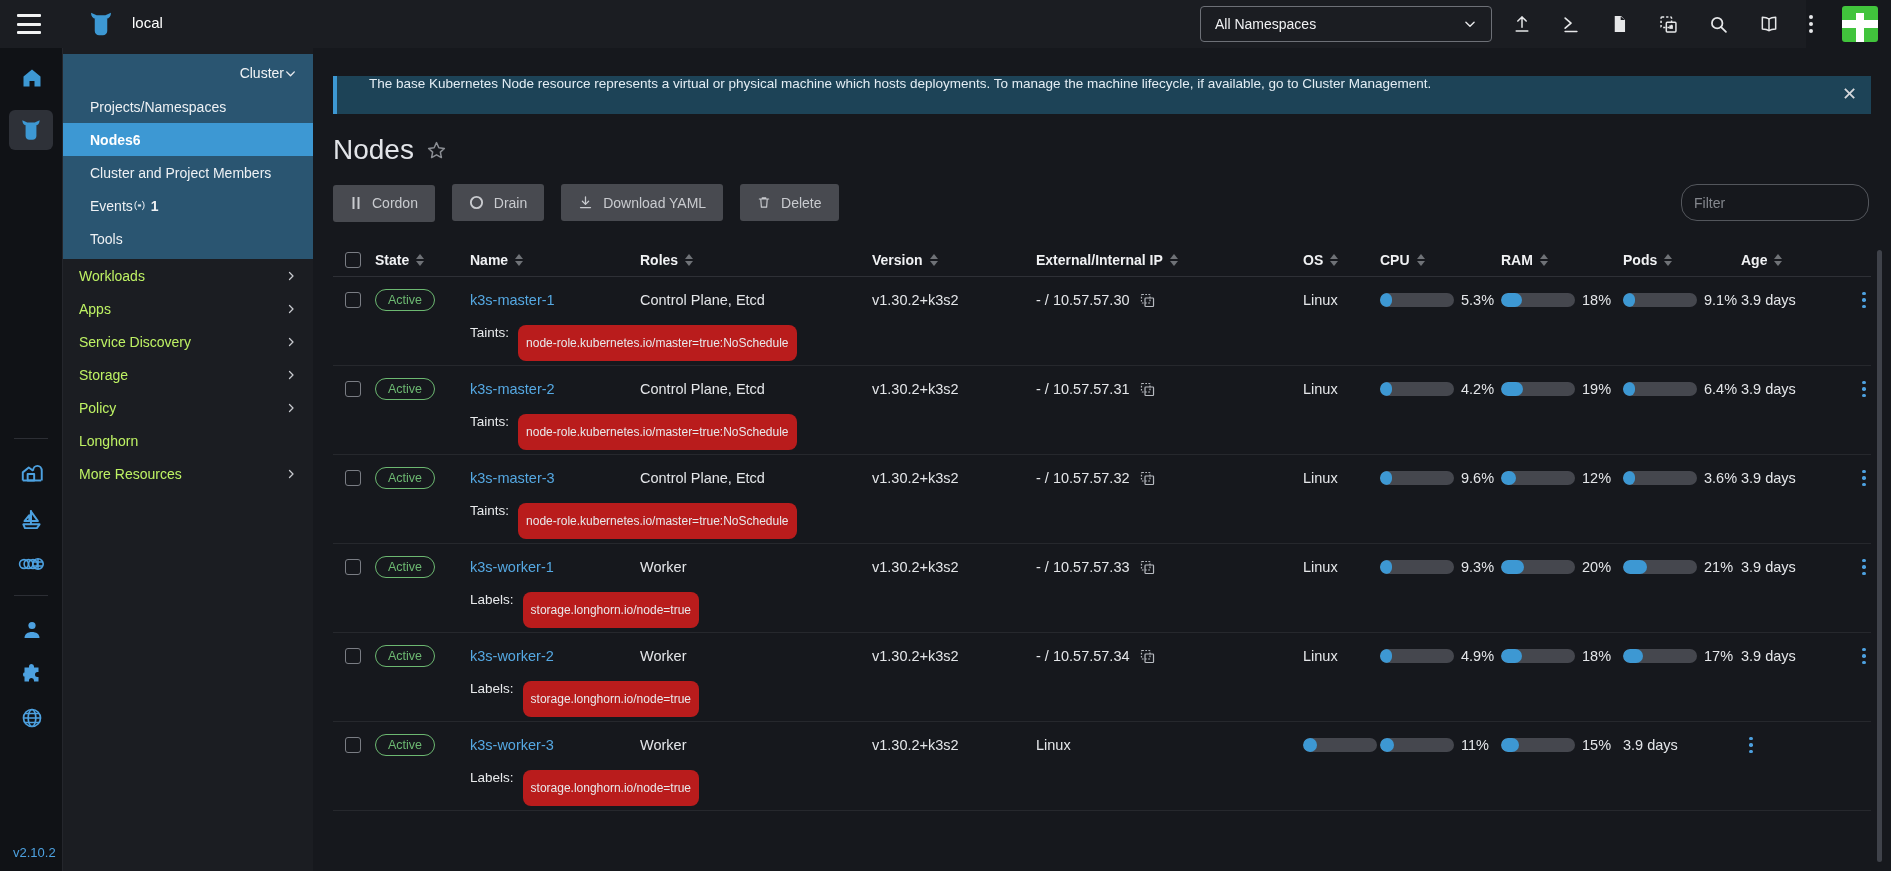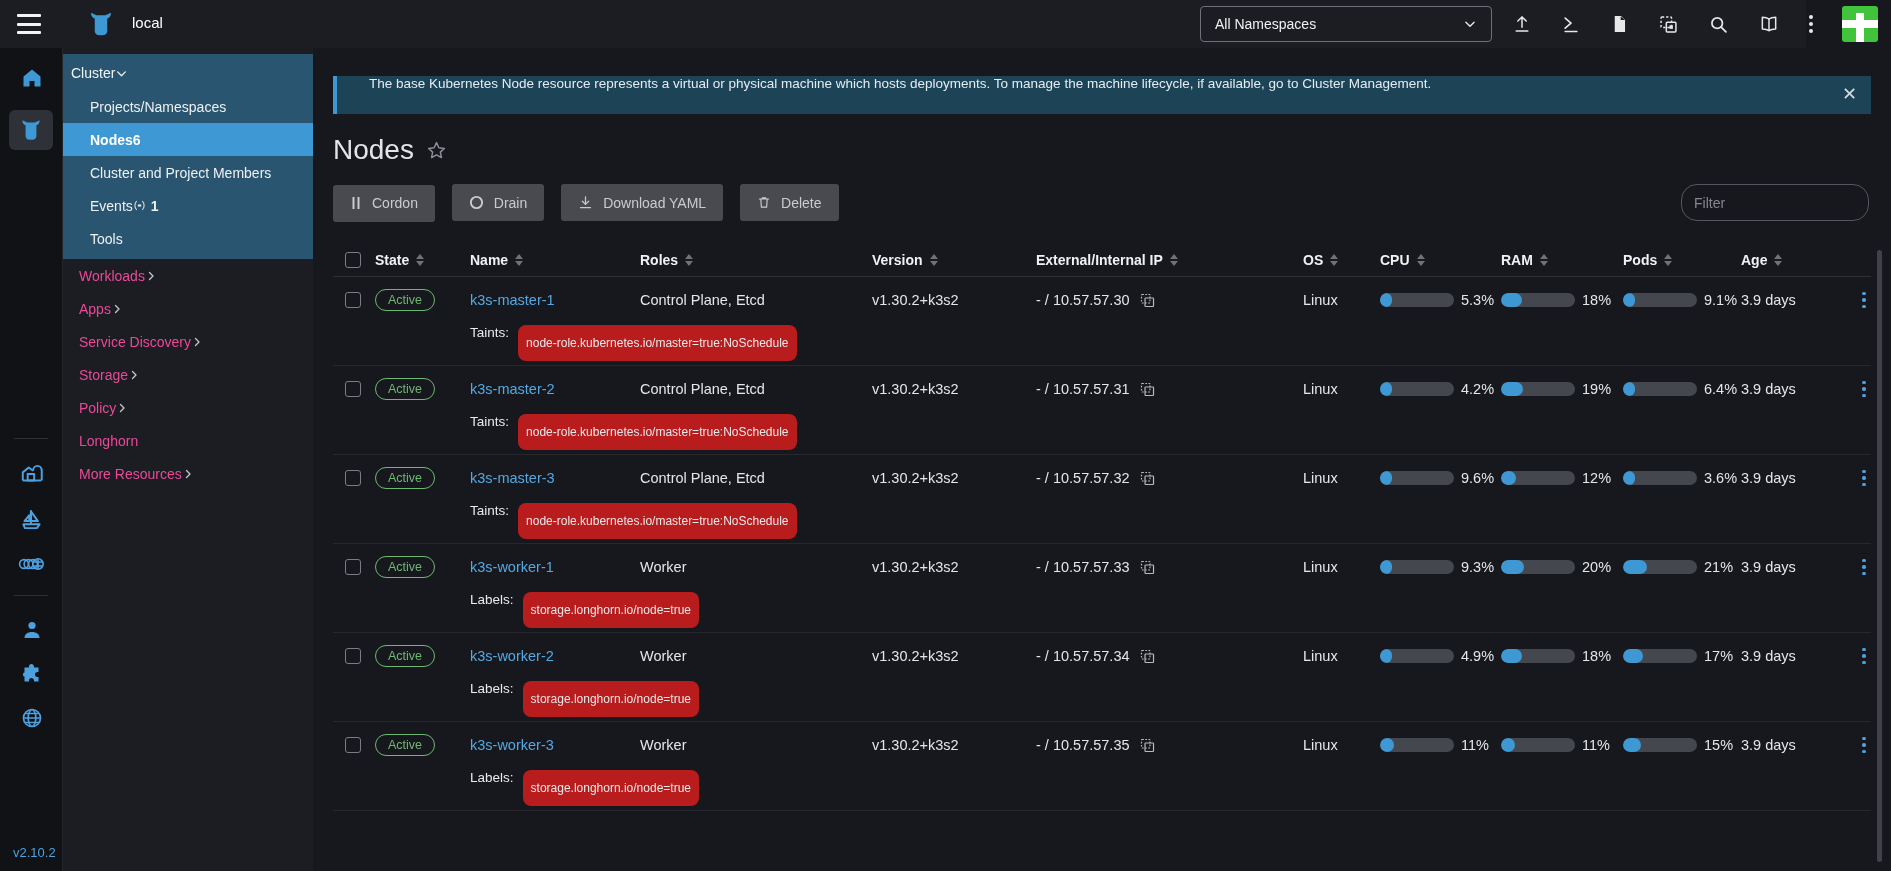--- a/index.html
+++ b/index.html
@@ -26,26 +26,26 @@
   .rail .ric{width:63px;display:flex;justify-content:center;margin-bottom:20px;cursor:pointer}
   .rail-home{margin-top:18px}
   .rail-tile{width:44px;height:40px;background:#2e3138;border-radius:6px;display:flex;align-items:center;justify-content:center;margin:0 auto 20px;cursor:pointer}
   .rail-div{width:34px;height:1px;background:#2c2e34;margin:0 auto 22px}
   .rail-spacer{height:268px}
   .ver{position:absolute;left:13px;bottom:11px;color:#4da1e0;font-size:13px}
 
   
   .sidebar{position:absolute;top:48px;left:63px;width:250px;height:823px;background:#1b1d22}
   .cl-panel{margin-top:6px;background:#2a5571;padding:2px 0 4px}
-  .cl-head{height:34px;display:flex;align-items:center;justify-content:flex-start;padding:0 8px;cursor:pointer;color:#f2f4f6}
+  .cl-head{height:34px;display:flex;align-items:center;justify-content:flex-end;padding:0 16px;cursor:pointer;color:#f2f4f6}
   .cl-item{height:33px;display:flex;align-items:center;justify-content:flex-start;padding:0 14px 0 27px;cursor:pointer;color:#eef1f4}
   .cl-item.active{background:#3d98d3;font-weight:bold;color:#fff}
   .cl-count{font-weight:bold}
   .ev-badge{display:flex;align-items:center;gap:5px;font-weight:bold}
-  .grp{height:33px;display:flex;align-items:center;justify-content:flex-start;padding:0 16px;cursor:pointer;color:#ec4899}
+  .grp{height:33px;display:flex;align-items:center;justify-content:space-between;padding:0 16px;cursor:pointer;color:#bef264}
 
   
   .main{position:absolute;top:48px;left:313px;width:1578px;height:823px;padding:0 20px}
   .banner{margin-top:28px;height:38px;background:#1d4357;border-left:4px solid #3d98d3;display:flex;align-items:flex-start;padding:0 40px 0 32px;font-size:13.5px;color:#e3edf4;position:relative}
   .banner .close{position:absolute;right:14px;top:7px;font-size:18px;color:#d4d7db;cursor:pointer}
   .title-row{margin-top:18px;display:flex;align-items:center;gap:12px;height:36px}
   .title{font-size:28px;color:#e2e4e8}
   .toolbar{margin-top:16px;height:37px;position:relative}
   .btn{background:#484a50;color:#c9cbcf;border:none;border-radius:3px;height:37px;padding:0 17px;font-size:14px;display:inline-flex;align-items:center;gap:10px;margin-right:13px;cursor:pointer;font-family:inherit}
   .filter{position:absolute;right:2px;top:0;width:188px;height:37px;background:transparent;border:1px solid #53565c;border-radius:16px;color:#e4e6e9;padding:0 12px;font-size:14px;font-family:inherit}
@@ -689,27 +689,20 @@
             <span class="checkbox"></span>
           </div>
     <div class="cell">
             <span class="badge-state">Active</span>
           </div>
     <div class="cell">
             <a class="link">k3s-worker-3</a>
           </div>
     <div class="cell">Worker</div>
     <div class="cell">v1.30.2+k3s2</div>
-    <div class="cell ipcell">
-      <span>- / 10.57.57.35</span>
-      <svg width="17" height="17" viewBox="0 0 24 24" fill="none" stroke="#b7bac0" stroke-width="1.7">
-              <rect x="8.5" y="8.5" width="12" height="12" rx="1"></rect>
-              <rect x="3.5" y="3.5" width="12" height="12" rx="1" stroke-dasharray="2.4 2"></rect>
-            </svg>
-    </div>
     <div class="cell">Linux</div>
     <div class="cell meter">
             <span class="track">
               <span class="fill" style="width: 18.4%;"></span>
             </span>
             <span>11%</span>
           </div>
     <div class="cell meter">
             <span class="track">
               <span class="fill" style="width: 18.4%;"></span>

